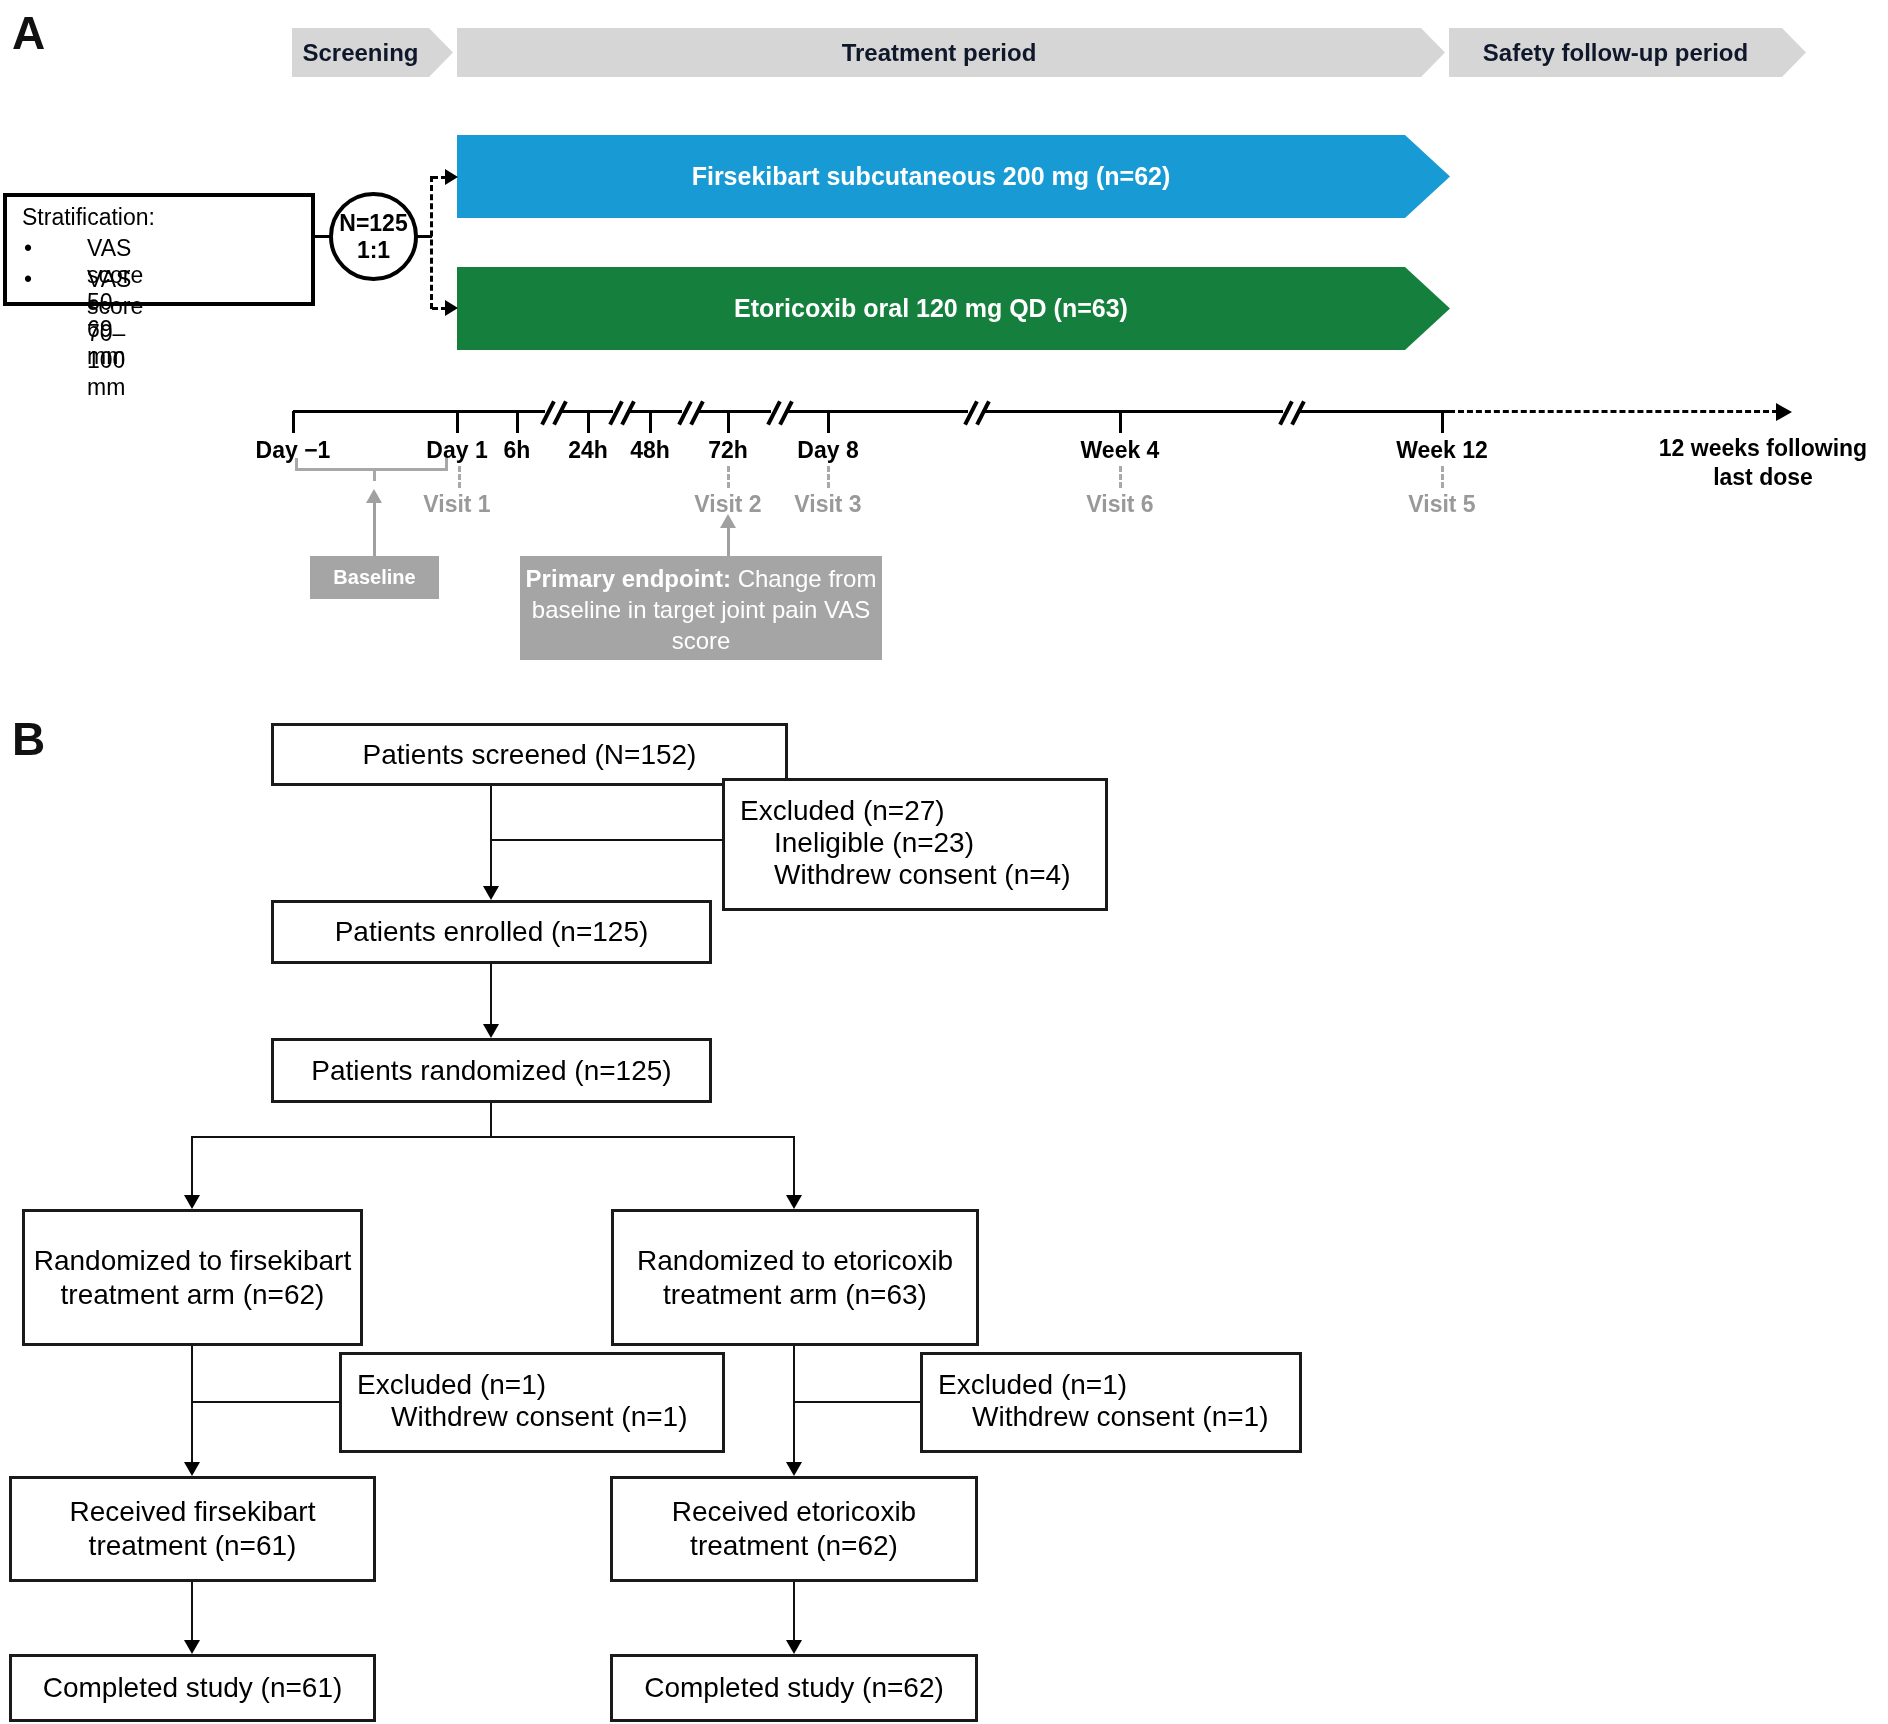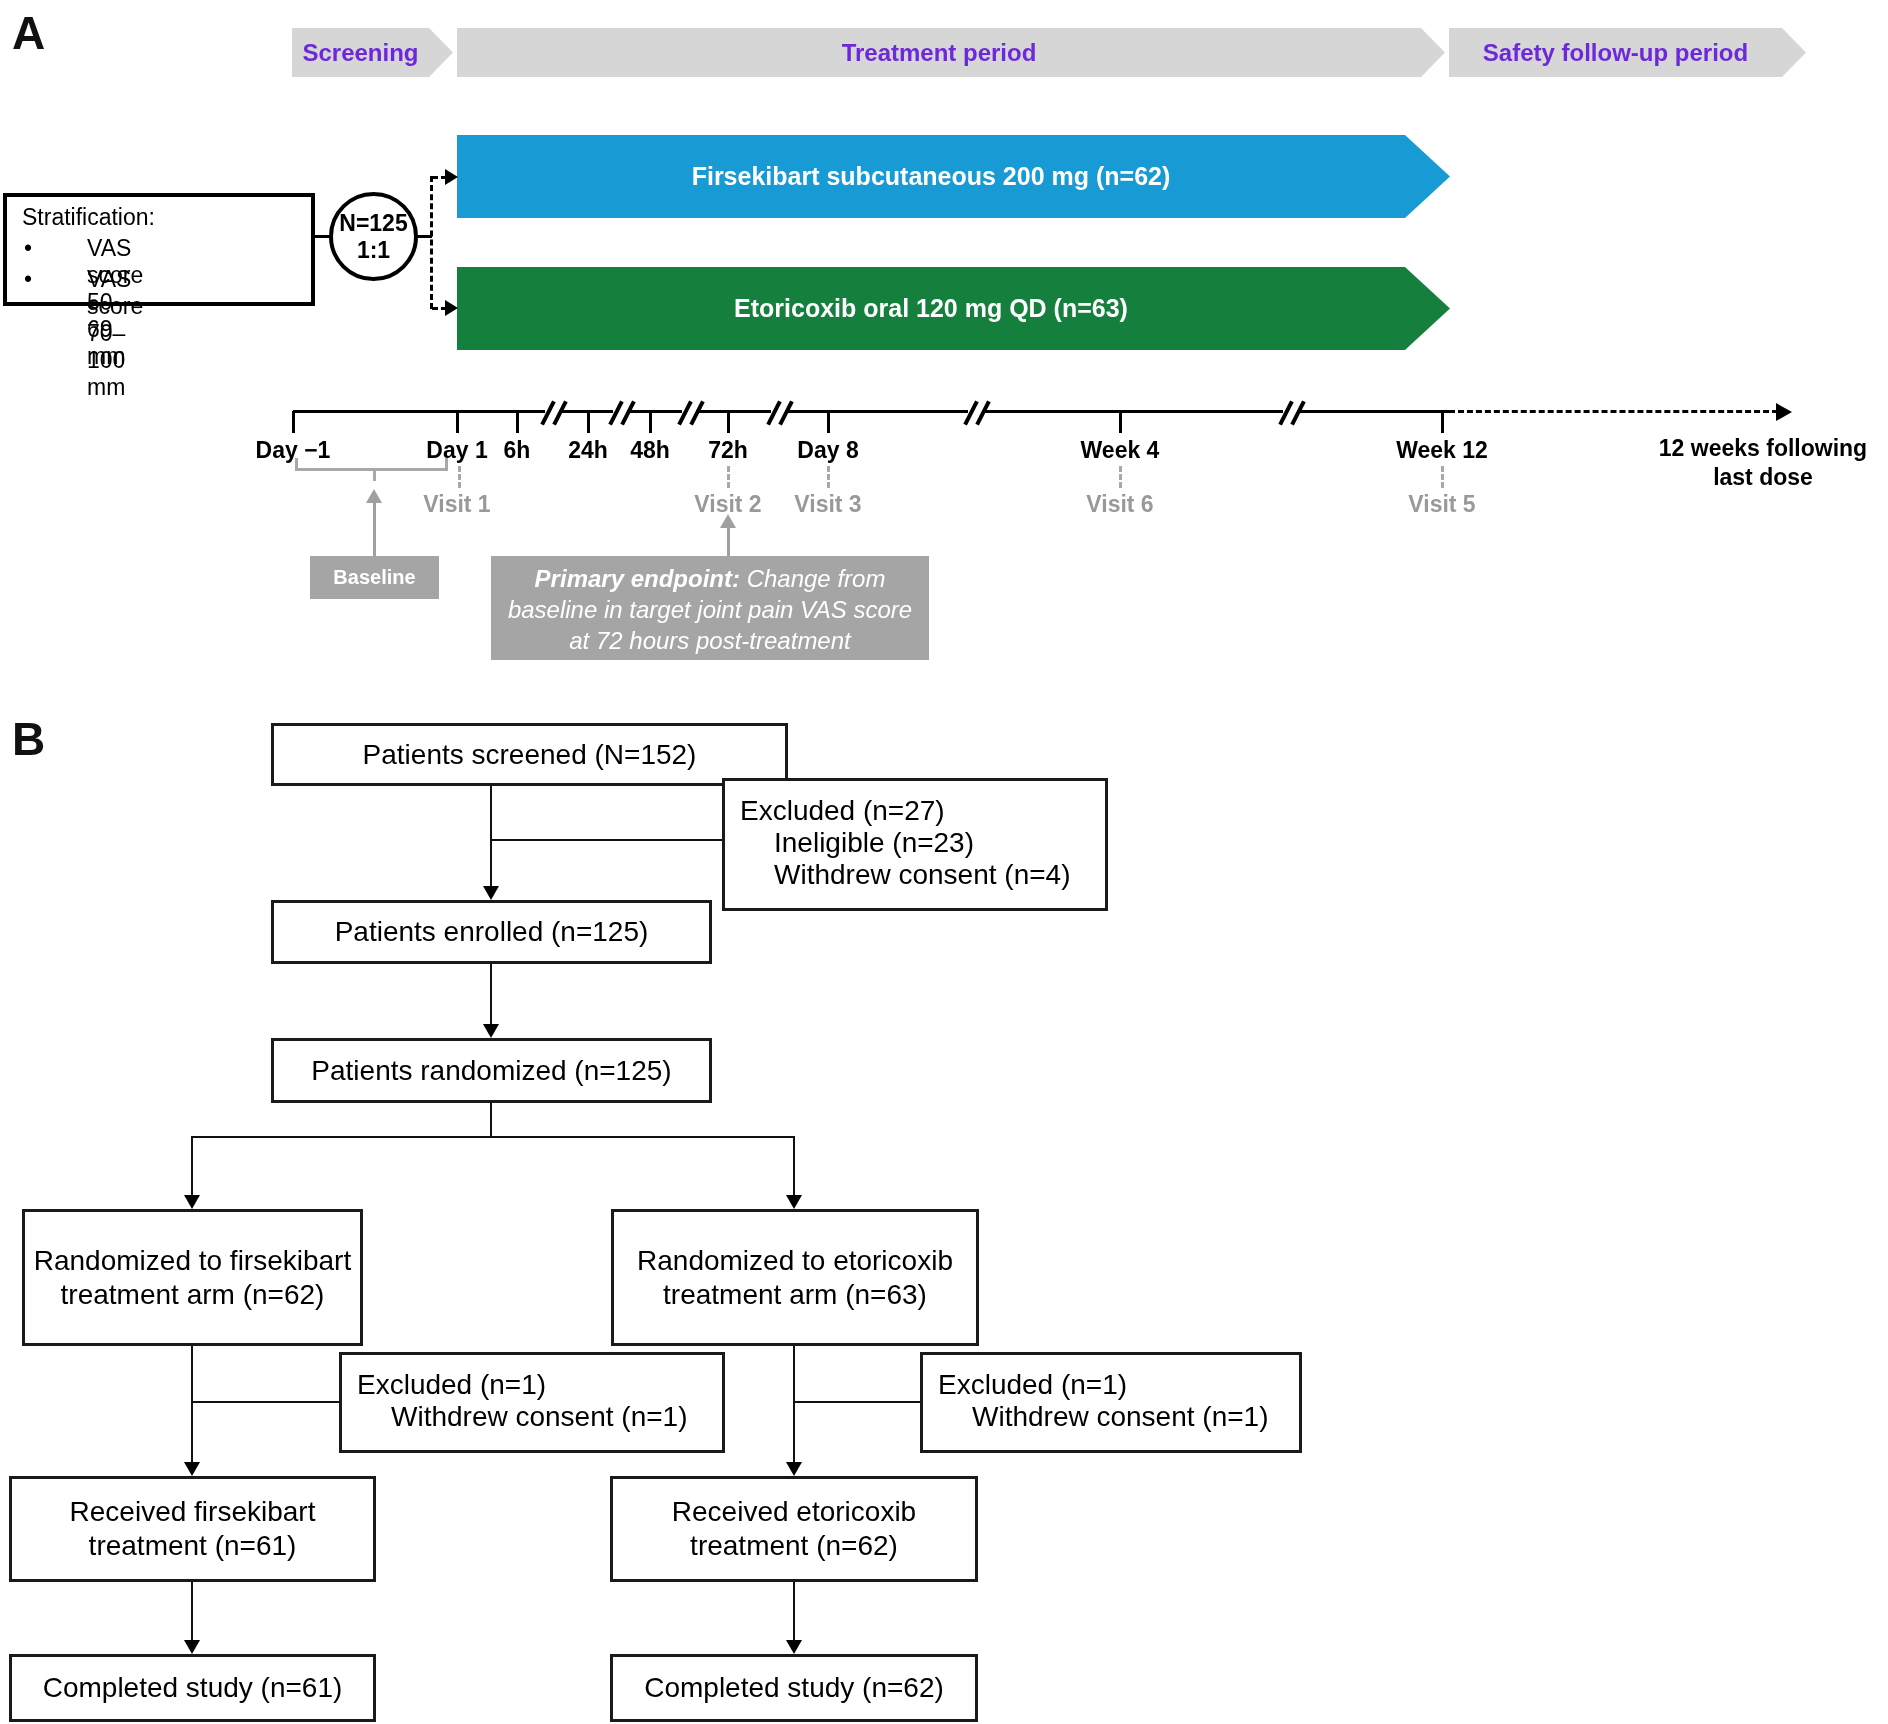--- a/index.html
+++ b/index.html
@@ -6,21 +6,21 @@
   .canvas{
     position:relative;width:1888px;height:1724px;background:#ffffff;
     font-family:"Liberation Sans","DejaVu Sans",sans-serif;color:#000;
     overflow:hidden;
   }
   .abs{position:absolute;}
   .panel-label{font-size:46px;font-weight:bold;color:#111;}
   
   .chev{display:flex;align-items:center;justify-content:center;
         clip-path:polygon(0 0,calc(100% - 24px) 0,100% 50%,calc(100% - 24px) 100%,0 100%);
-        font-weight:bold;font-size:24px;color:#6d28d9;padding-right:24px;box-sizing:border-box;}
+        font-weight:bold;font-size:24px;color:#0f172a;padding-right:24px;box-sizing:border-box;}
   .period{background:#d6d6d6;height:49px;top:28px;}
   .arm{display:flex;align-items:center;justify-content:center;
        clip-path:polygon(0 0,calc(100% - 45px) 0,100% 50%,calc(100% - 45px) 100%,0 100%);
        height:83px;color:#fff;font-weight:bold;font-size:25px;padding-right:45px;box-sizing:border-box;}
   
   .strat{border:4px solid #000;background:#fff;box-sizing:border-box;font-size:23px;}
   .strat .t{position:absolute;left:15px;top:7px;}
   .strat .b1{position:absolute;left:17px;top:38px;}
   .strat .b2{position:absolute;left:17px;top:69px;}
   .strat .it{position:absolute;left:63px;}
@@ -168,21 +168,21 @@
   <div class="abs vlabel" style="left:1367px;">Visit 5</div>
 
   <div class="abs head-up-gray" style="left:366px;top:489px;"></div>
   <div class="abs gshaft" style="left:373px;top:501px;height:55px;"></div>
   <div class="abs gray-note baseline-box" style="left:310px;top:556px;width:129px;height:43px;">
     <span>Baseline</span>
   </div>
 
   <div class="abs head-up-gray" style="left:720px;top:514px;"></div>
   <div class="abs gshaft" style="left:727px;top:526px;height:30px;"></div>
-  <div class="abs gray-note primary-box" style="left:491px;top:556px;width:438px;height:104px;font-style:italic;">
+  <div class="abs gray-note primary-box" style="left:520px;top:556px;width:362px;height:104px;">
     <div><span class="b">Primary endpoint:</span><span> Change from</span></div>
     <div>baseline in target joint pain VAS score</div>
     <div>at 72 hours post-treatment</div>
   </div>
 
   <div class="abs panel-label" style="left:12px;top:712px;">B</div>
 
   <div class="abs fbox fcenter" style="left:271px;top:723px;width:517px;height:63px;">
     <span>Patients screened (N=152)</span>
   </div>

